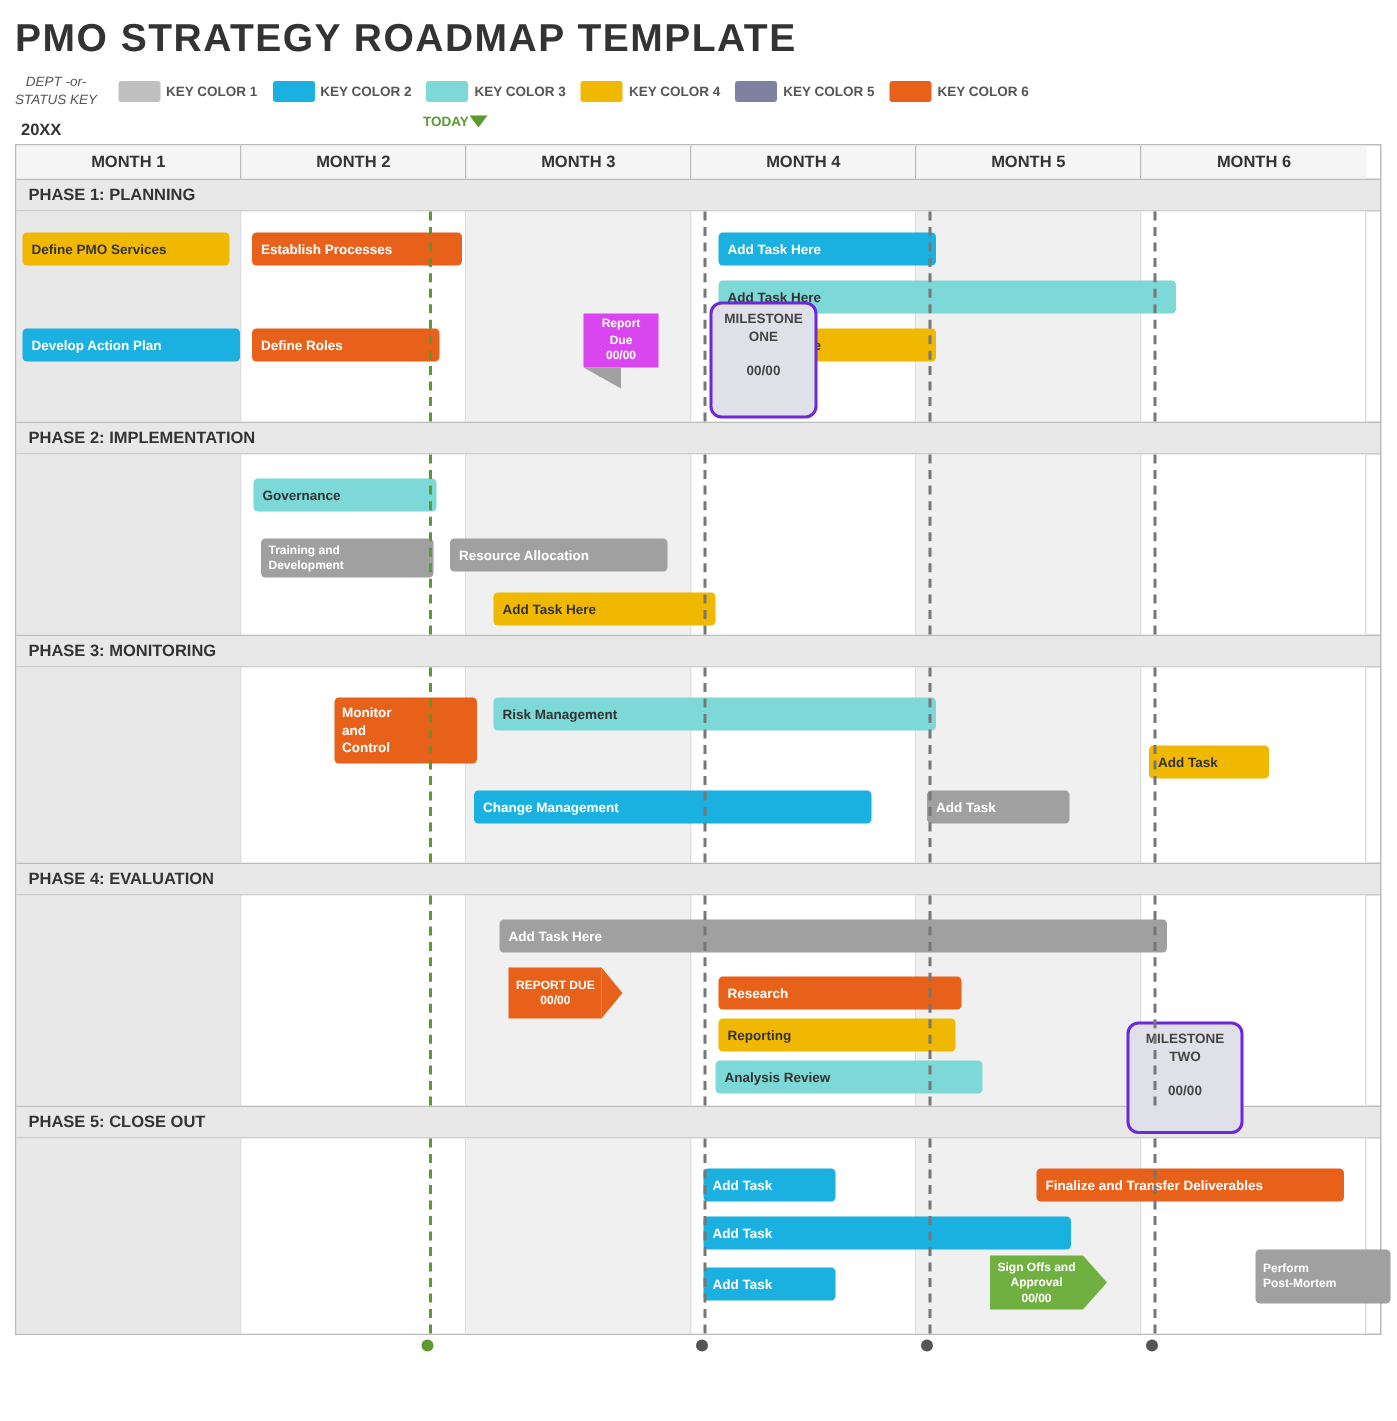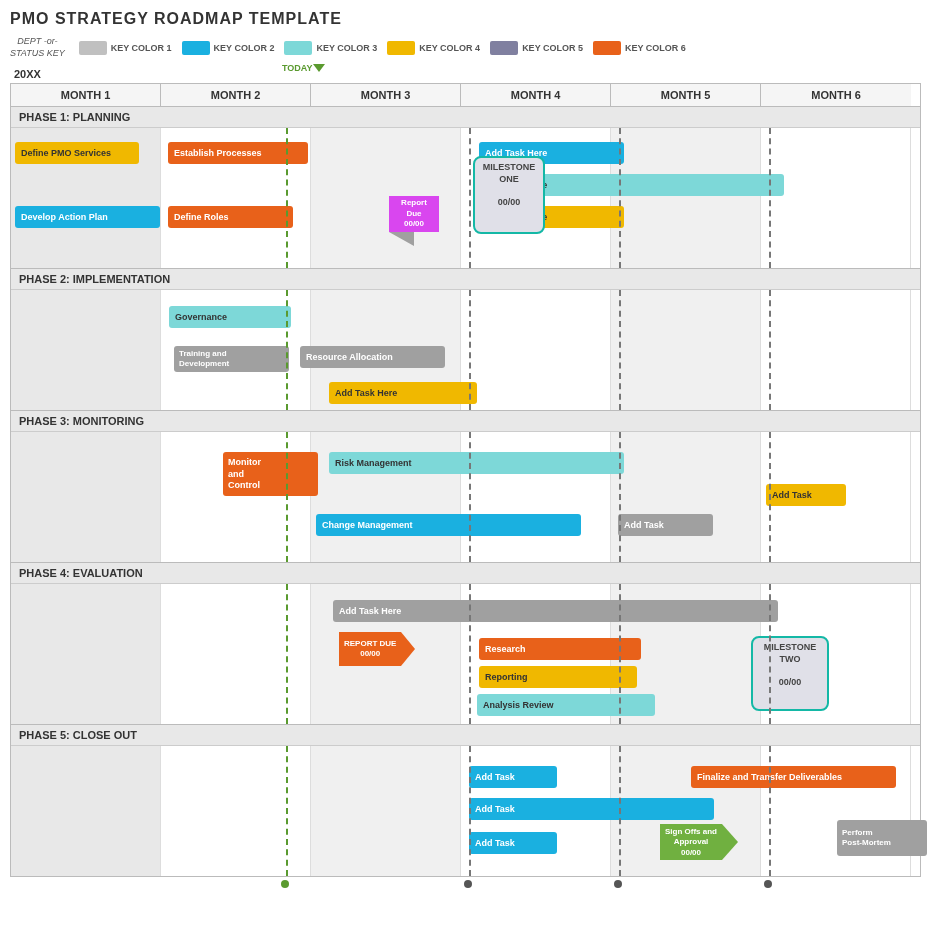--- a/index.html
+++ b/index.html
@@ -1,19 +1,19 @@
 <!DOCTYPE html>
 <html><head>
   <meta charset="utf-8">
   <style>
     * { box-sizing: border-box; margin: 0; padding: 0; }
     body { font-family: Arial, sans-serif; background: #fff; padding: 10px; width: 931px; }
     
     .main-title {
-      font-size: 16px;
+      font-size: 26px;
       font-weight: bold;
       color: #333;
       margin-bottom: 8px;
       letter-spacing: 1px;
     }
     
     .legend {
       display: flex;
       align-items: center;
       gap: 10px;
@@ -127,28 +127,29 @@
       top: 0;
       bottom: 0;
       width: 1px;
       border-left: 2px dashed #5a9a2f;
       z-index: 5;
     }
     
     .milestone-box {
       position: absolute;
       background: #e0e0e8;
-      border: 2px solid #14b8a6;
+      border: 2px solid #6d28d9;
       border-radius: 8px;
       text-align: center;
       font-size: 9px;
       font-weight: bold;
       color: #444;
       padding: 4px;
       line-height: 1.3;
+      margin-top: 32px;
     }
     
     .dot-marker {
       position: absolute;
       width: 8px;
       height: 8px;
       border-radius: 50%;
       background: #555;
       transform: translateX(-50%);
     }
@@ -219,21 +220,21 @@
       <div class="grid-col col-bg-gray" style="background:#f0f0f0;"></div>
       <div class="grid-col col-bg-white"></div>
       <div class="grid-col col-bg-gray" style="background:#f0f0f0;"></div>
       <div class="grid-col col-bg-white"></div>
 
       <div class="today-dashed" style="left:275px;"></div>
       <div class="dashed-line" style="left:458px;"></div>
       <div class="dashed-line" style="left:608px;"></div>
       <div class="dashed-line" style="left:758px;"></div>
 
-      <div class="task-bar task-yellow" style="top:14px;left:4px;width:124px;">Define PMO Services</div>
+      <div class="task-bar task-yellow" style="top:14px;left:4px;width:138px;">Define PMO Services</div>
       <div class="task-bar task-orange" style="top:14px;left:157px;width:140px;">Establish Processes</div>
       <div class="task-bar task-blue" style="top:14px;left:468px;width:145px;">Add Task Here</div>
       <div class="task-bar task-cyan" style="top:46px;left:468px;width:305px;">Add Task Here</div>
       <div class="task-bar task-blue" style="top:78px;left:4px;width:145px;">Develop Action Plan</div>
       <div class="task-bar task-orange" style="top:78px;left:157px;width:125px;">Define Roles</div>
       <div class="task-bar task-yellow" style="top:78px;left:468px;width:145px;background:#f0b800;color:#333;">Add Task Here</div>
 
       <div style="position:absolute;top:68px;left:378px;">
         <div style="background:#d946ef;color:#fff;font-size:8px;font-weight:bold;text-align:center;padding:2px 6px;line-height:1.3;width:50px;">Report<br>Due<br>00/00</div>
         <div style="width:0;height:0;border-left:25px solid transparent;border-right:0;border-top:14px solid #a0a0a0;"></div>

